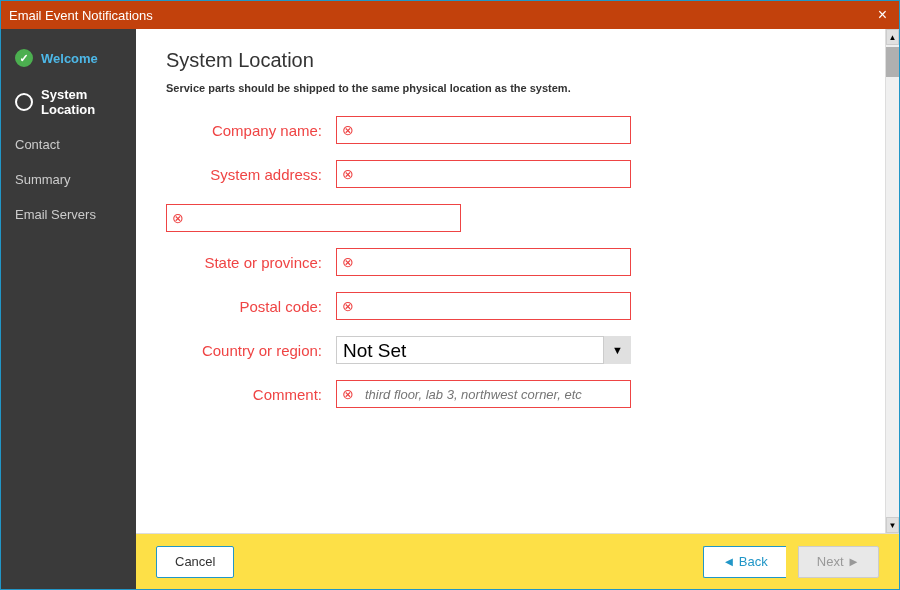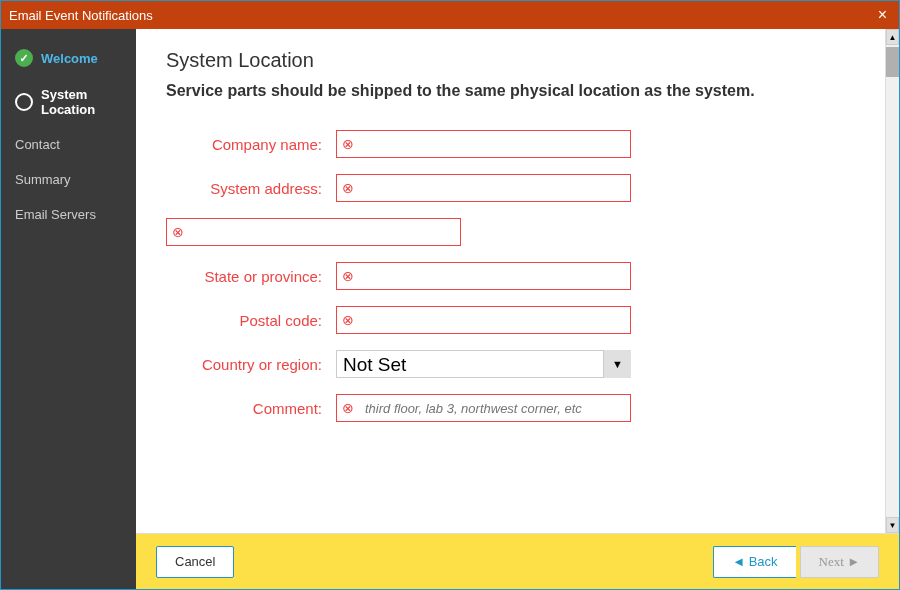--- a/index.html
+++ b/index.html
@@ -115,24 +115,24 @@
     }
 
     .page-title {
       font-size: 20px;
       font-weight: normal;
       color: #333;
       margin-bottom: 10px;
     }
 
     .description {
-      font-size: 16px;
+      font-size: 11px;
       color: #333;
       font-weight: bold;
-      margin-bottom: 30px;
+      margin-bottom: 22px;
     }
 
     .form-row {
       display: flex;
       align-items: center;
       margin-bottom: 16px;
     }
 
     .form-label {
       width: 170px;
@@ -232,38 +232,37 @@
     }
 
     .btn-cancel {
       background: #fff;
       border: 1px solid #2196c7;
       color: #333;
     }
 
     .footer-right {
       display: flex;
-      gap: 4px;
+      gap: 12px;
     }
 
     .btn-back {
       background: #fff;
       border: 1px solid #2196c7;
       color: #2196c7;
       border-right: none;
       border-radius: 2px 0 0 2px;
     }
 
     .btn-next {
       background: #e8e8e8;
       border: 1px solid #ccc;
       color: #999;
       border-radius: 0 2px 2px 0;
       cursor: default;
-      font-family: Liberation Serif, serif;
     }
 
     .scrollbar-area {
       width: 14px;
       background: #f0f0f0;
       border-left: 1px solid #ddd;
       display: flex;
       flex-direction: column;
       flex-shrink: 0;
     }

